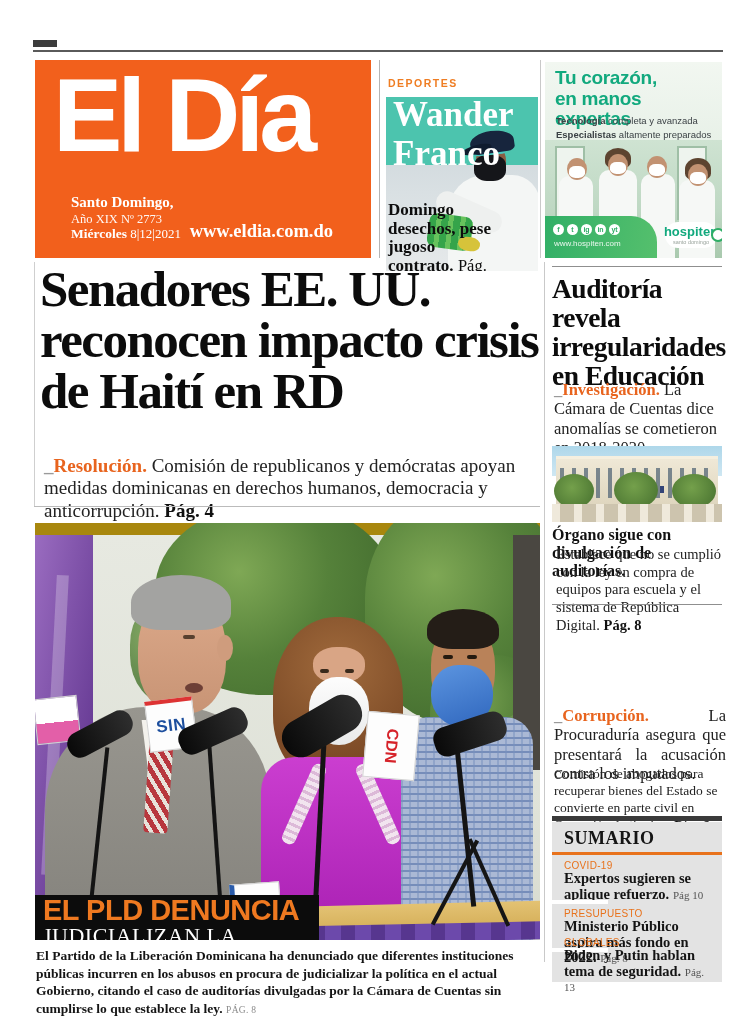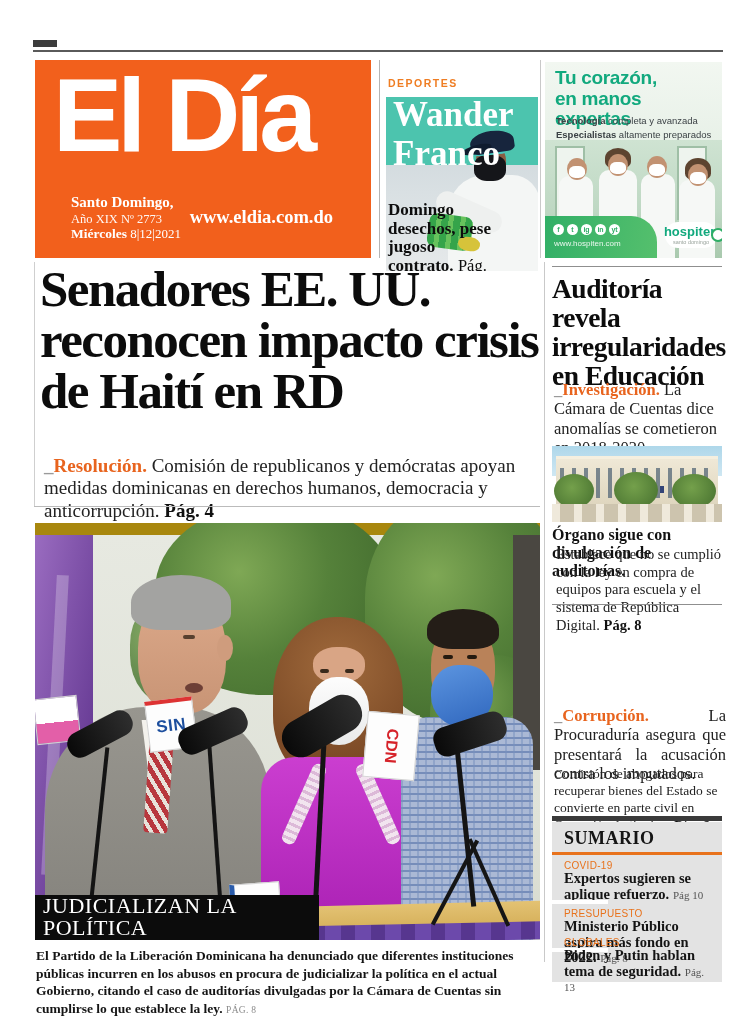--- a/index.html
+++ b/index.html
@@ -15,21 +15,21 @@
   
   #masthead{left:35px;top:60px;width:336px;height:198px;background:#f2601c;}
   #masthead-title{left:18px;top:-12px;font-family:"Liberation Sans",sans-serif;
     font-weight:bold;font-size:104px;color:#fff;letter-spacing:-5px;line-height:1.3;}
   #masthead-bottom{left:0;bottom:16px;width:100%;display:flex;align-items:flex-end;}
   #masthead-loc{margin-left:36px;color:#fff;line-height:1.15;}
   .mh-line1{font-weight:bold;font-size:15px;}
   .mh-line2{font-size:12.5px;opacity:.95;}
   .mh-line3{font-size:13px;}
   .mh-line3 b{font-size:13.5px;}
-  #masthead-web{margin-left:auto;margin-right:38px;color:#fff;font-weight:bold;font-size:18.5px;margin-bottom:14px;}
+  #masthead-web{margin-left:auto;margin-right:38px;color:#fff;font-weight:bold;font-size:18.5px;}
   #mast-divider{left:379px;top:60px;width:1px;height:198px;background:#b5b5b5;}
 
   
   #deportes{left:386px;top:60px;width:152px;height:198px;margin-top:13px;}
   #dep-label{left:2px;top:4px;color:#ef7d23;font-weight:bold;font-size:10.5px;letter-spacing:1.5px;}
   #dep-photo{left:0;top:24px;width:152px;height:174px;overflow:hidden;
     background:linear-gradient(180deg,#c7d1d6 0%,#d9e0e3 55%,#e6e9ea 100%);}
   #dep-teal{left:0;top:0;width:152px;height:68px;background:#4cc4ae;}
   #dep-title{left:7px;top:-2px;color:#fff;font-weight:bold;font-size:35px;line-height:1.12;}
   
@@ -352,20 +352,21 @@
         </div>
       <div class="abs flag flag-16">
           <span>16</span>
         </div>
       <div class="abs mic mic-a"></div>
       <div class="abs mic mic-b"></div>
       <div class="abs mic mic-c"></div>
       <div class="abs mic mic-d"></div>
 
       <div class="abs" id="photo-overlay">
+        <div id="overlay-l1">EL PLD DENUNCIA</div>
         <div id="overlay-l2">JUDICIALIZAN LA POLÍTICA</div>
       </div>
     </div>
   </div>
 
   <div class="abs" id="photo-caption"><span>El Partido de la Liberación Dominicana ha denunciado que diferentes instituciones públicas incurren en los abusos en procura de judicializar la política en el actual Gobierno, citando el caso de auditorías divulgadas por la Cámara de Cuentas sin cumplirse lo que establece la ley. </span><span class="cap-page">PÁG. 8</span></div>
 
   <div class="abs" id="rt-top-rule"></div>
   <div class="abs" id="rt1-headline">Auditoría revela irregularidades en Educación</div>
   <div class="abs" id="rt1-deck"><span class="kicker-dash">_</span><span class="kicker">Investigación.</span><span> La Cámara de Cuentas dice anomalías se cometieron en 2018-2020.</span></div>

